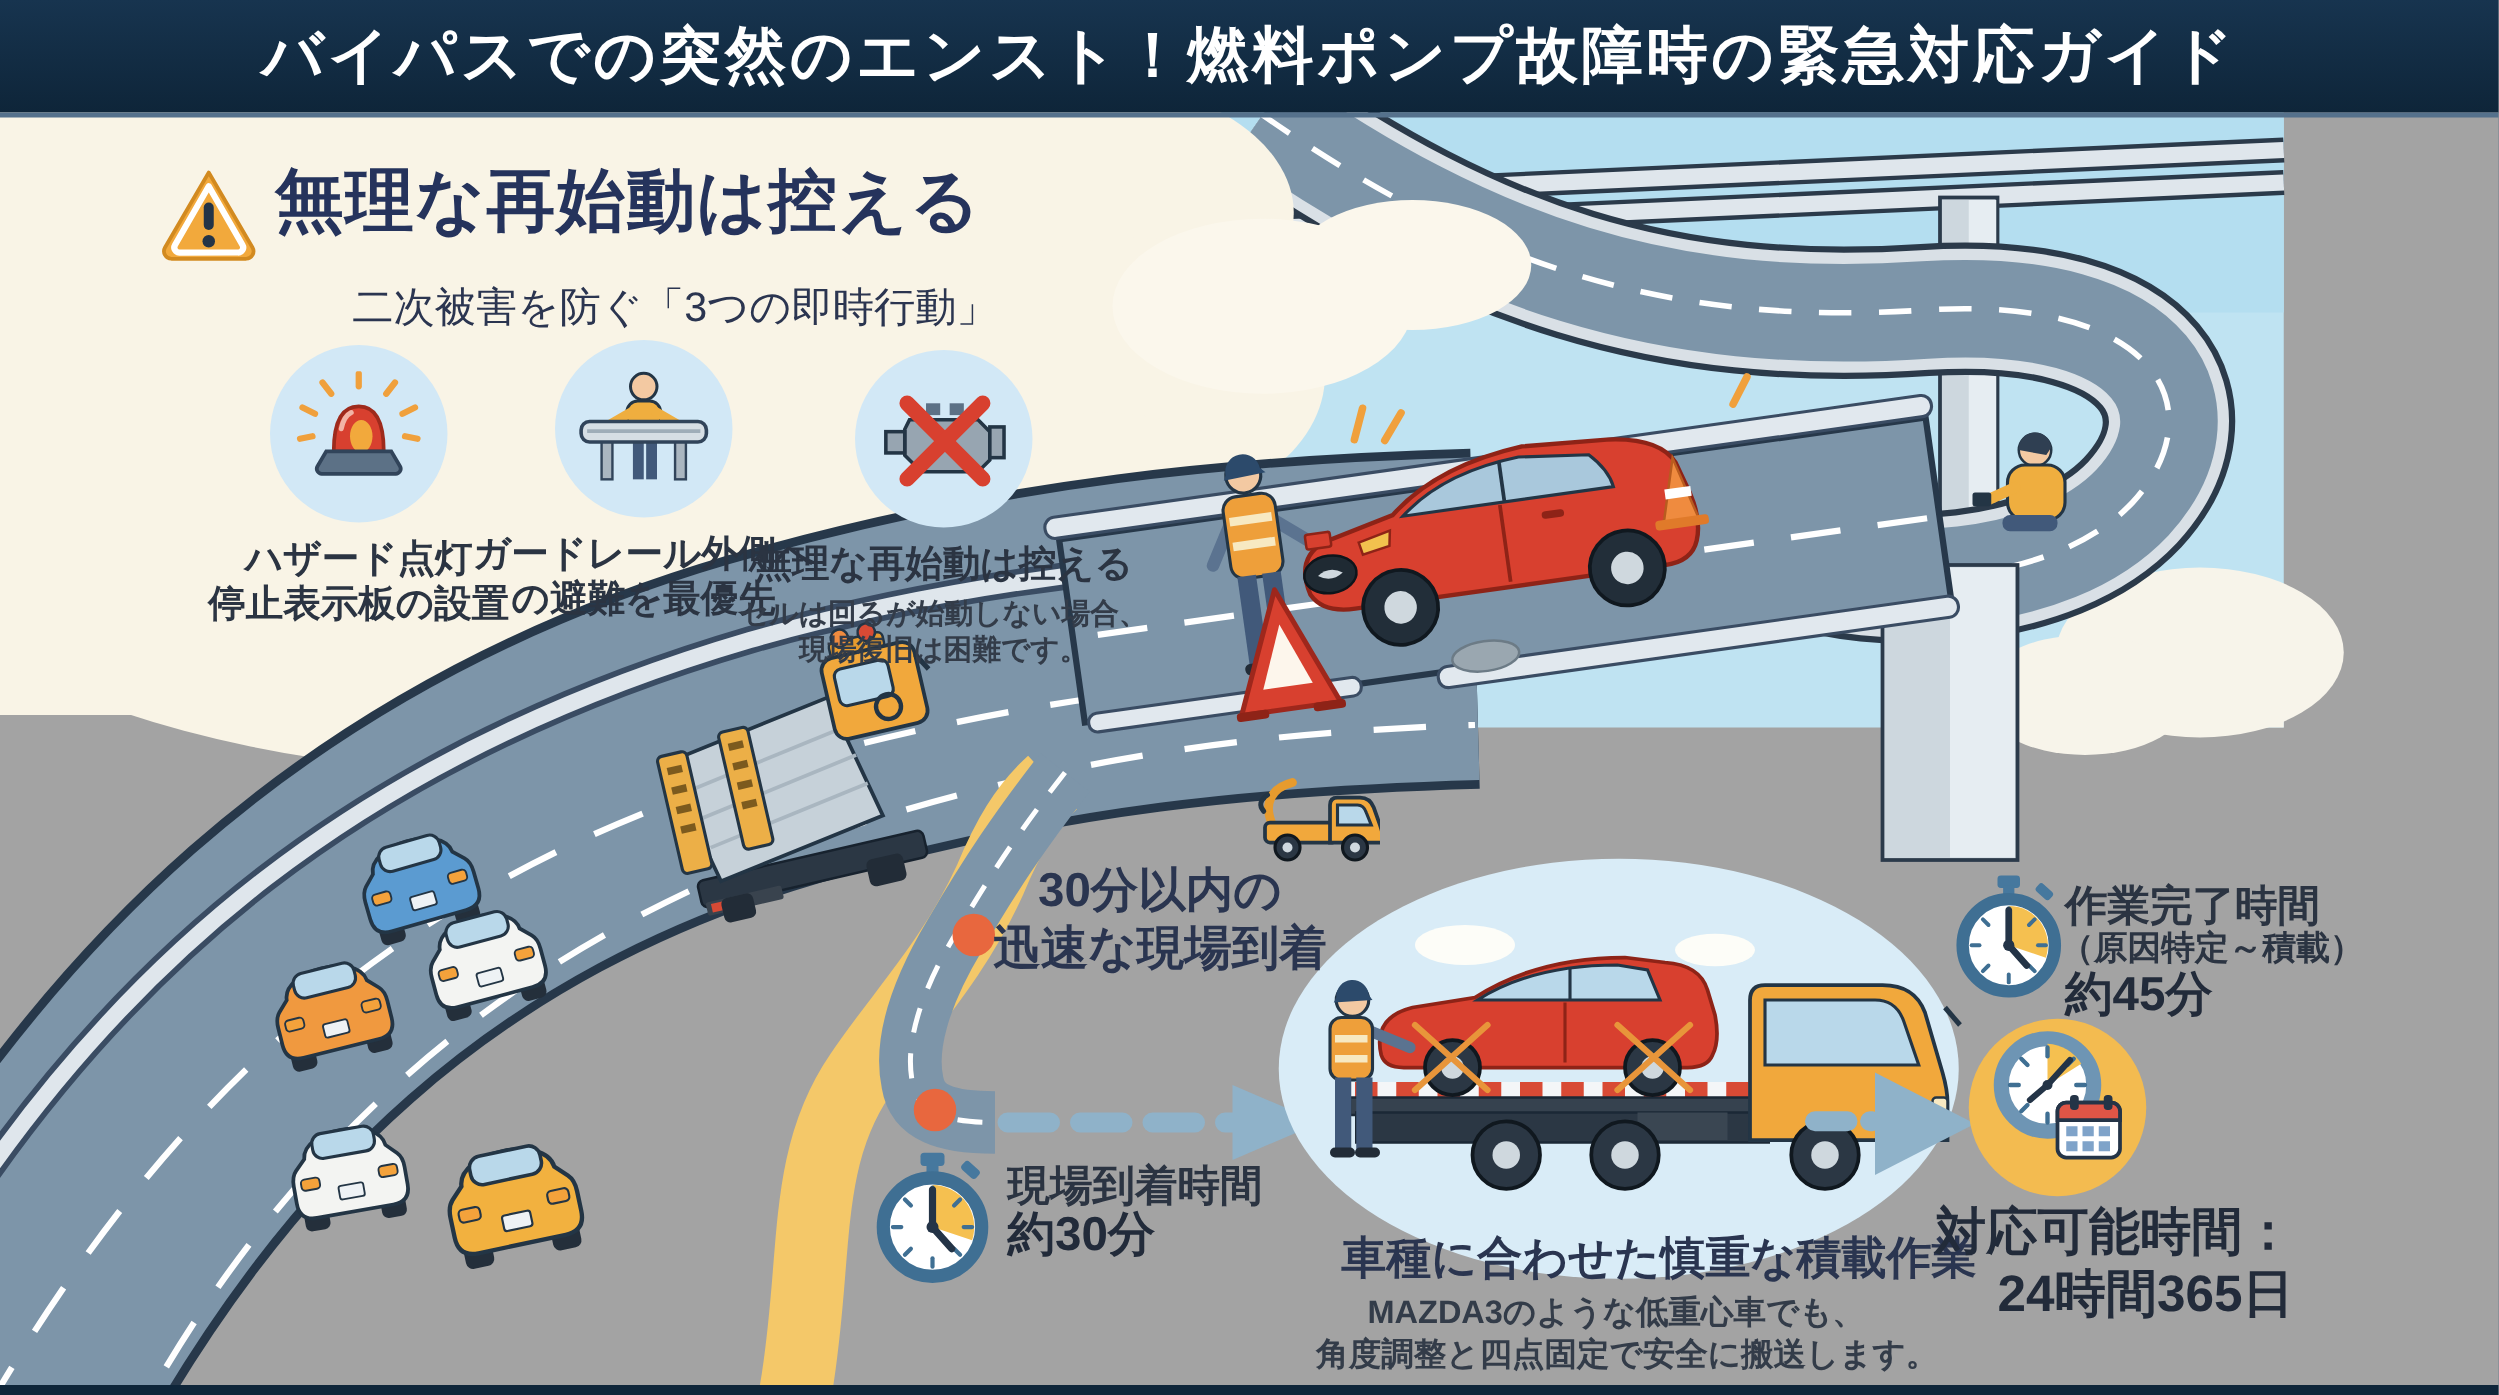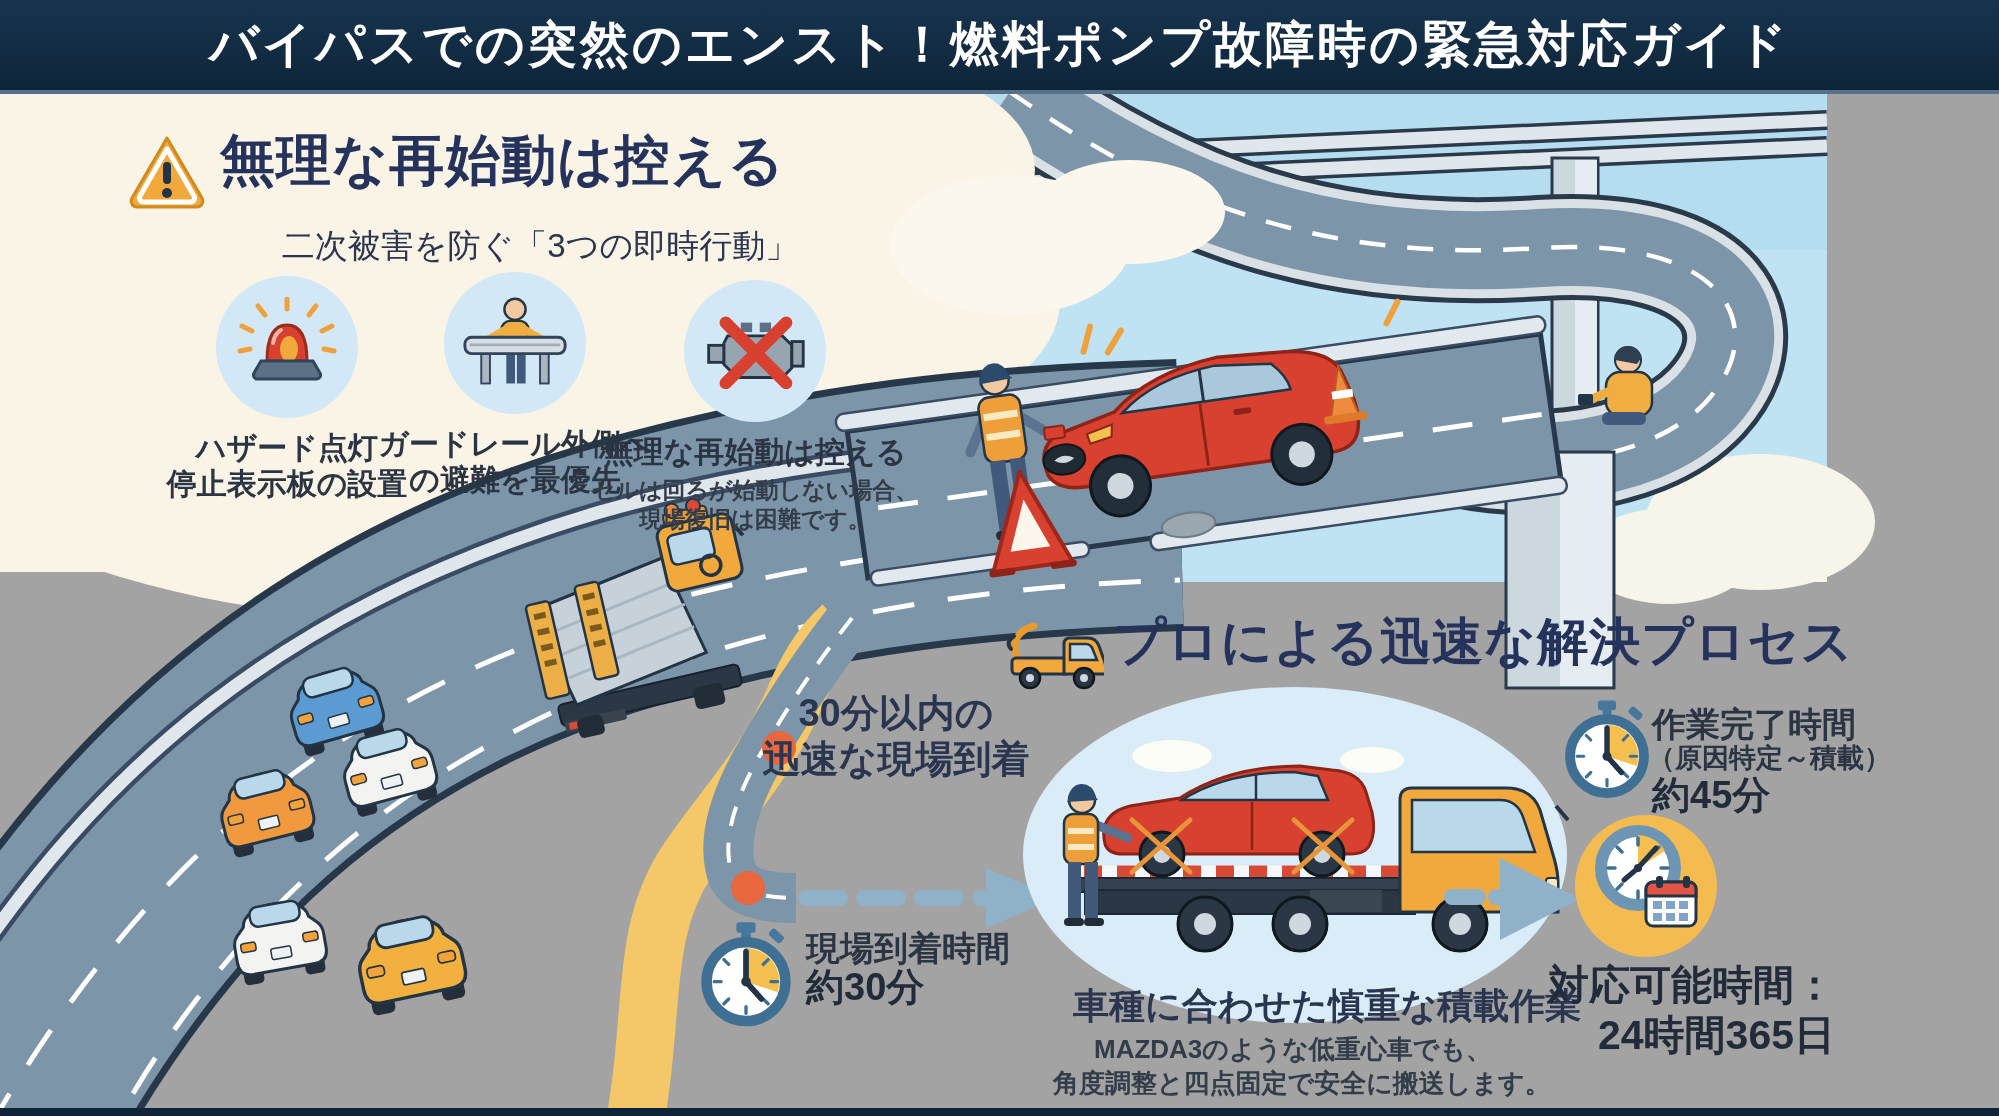--- a/index.html
+++ b/index.html
@@ -384,23 +384,22 @@
     <path d="M16,48 C8,30 16,18 32,14" fill="none" stroke="#e79b2e" stroke-width="7" stroke-linecap="round"></path>
     <path d="M12,24 q-9,6 -3,13" fill="none" stroke="#233545" stroke-width="4" stroke-linecap="round"></path>
     <rect x="10" y="46" width="58" height="16" rx="4" fill="#f1a83c" stroke="#233545" stroke-width="3"></rect>
     <path d="M62,62 V32 q0,-6 6,-6 h18 q8,0 11,8 l5,14 q2,6 2,8 v6 Z" fill="#f1a83c" stroke="#233545" stroke-width="3"></path>
     <path d="M68,32 h16 q5,0 7,6 l4,10 H68 Z" fill="#b9d8ea" stroke="#233545" stroke-width="2.5"></path>
     <circle cx="28" cy="66" r="10" fill="#2b3744" stroke="#10181f" stroke-width="2.5"></circle>
     <circle cx="28" cy="66" r="4" fill="#cfd8de"></circle>
     <circle cx="82" cy="66" r="10" fill="#2b3744" stroke="#10181f" stroke-width="2.5"></circle>
     <circle cx="82" cy="66" r="4" fill="#cfd8de"></circle>
   </svg>
-  <div class="abs h2" style="left:1114px;top:608px;">プロによる迅速な解決プロセス</div>
-
-  <div class="abs blk-title" style="left:746px;top:690px;width:300px;font-size:38px;">
+
+  <div class="abs blk-title" style="left:778px;top:690px;width:300px;font-size:38px;">
     <div>30分以内の</div>
     <div>迅速な現場到着</div>
   </div>
 
   <svg class="abs" style="left:698px;top:920px;" width="96" height="108" viewBox="0 0 100 112">
       <use href="#stopwatch"></use>
     </svg>
   <div class="abs time-label" style="left:806px;top:926px;">現場到着時間</div>
   <div class="abs time-value" style="left:806px;top:962px;">約30分</div>
 

